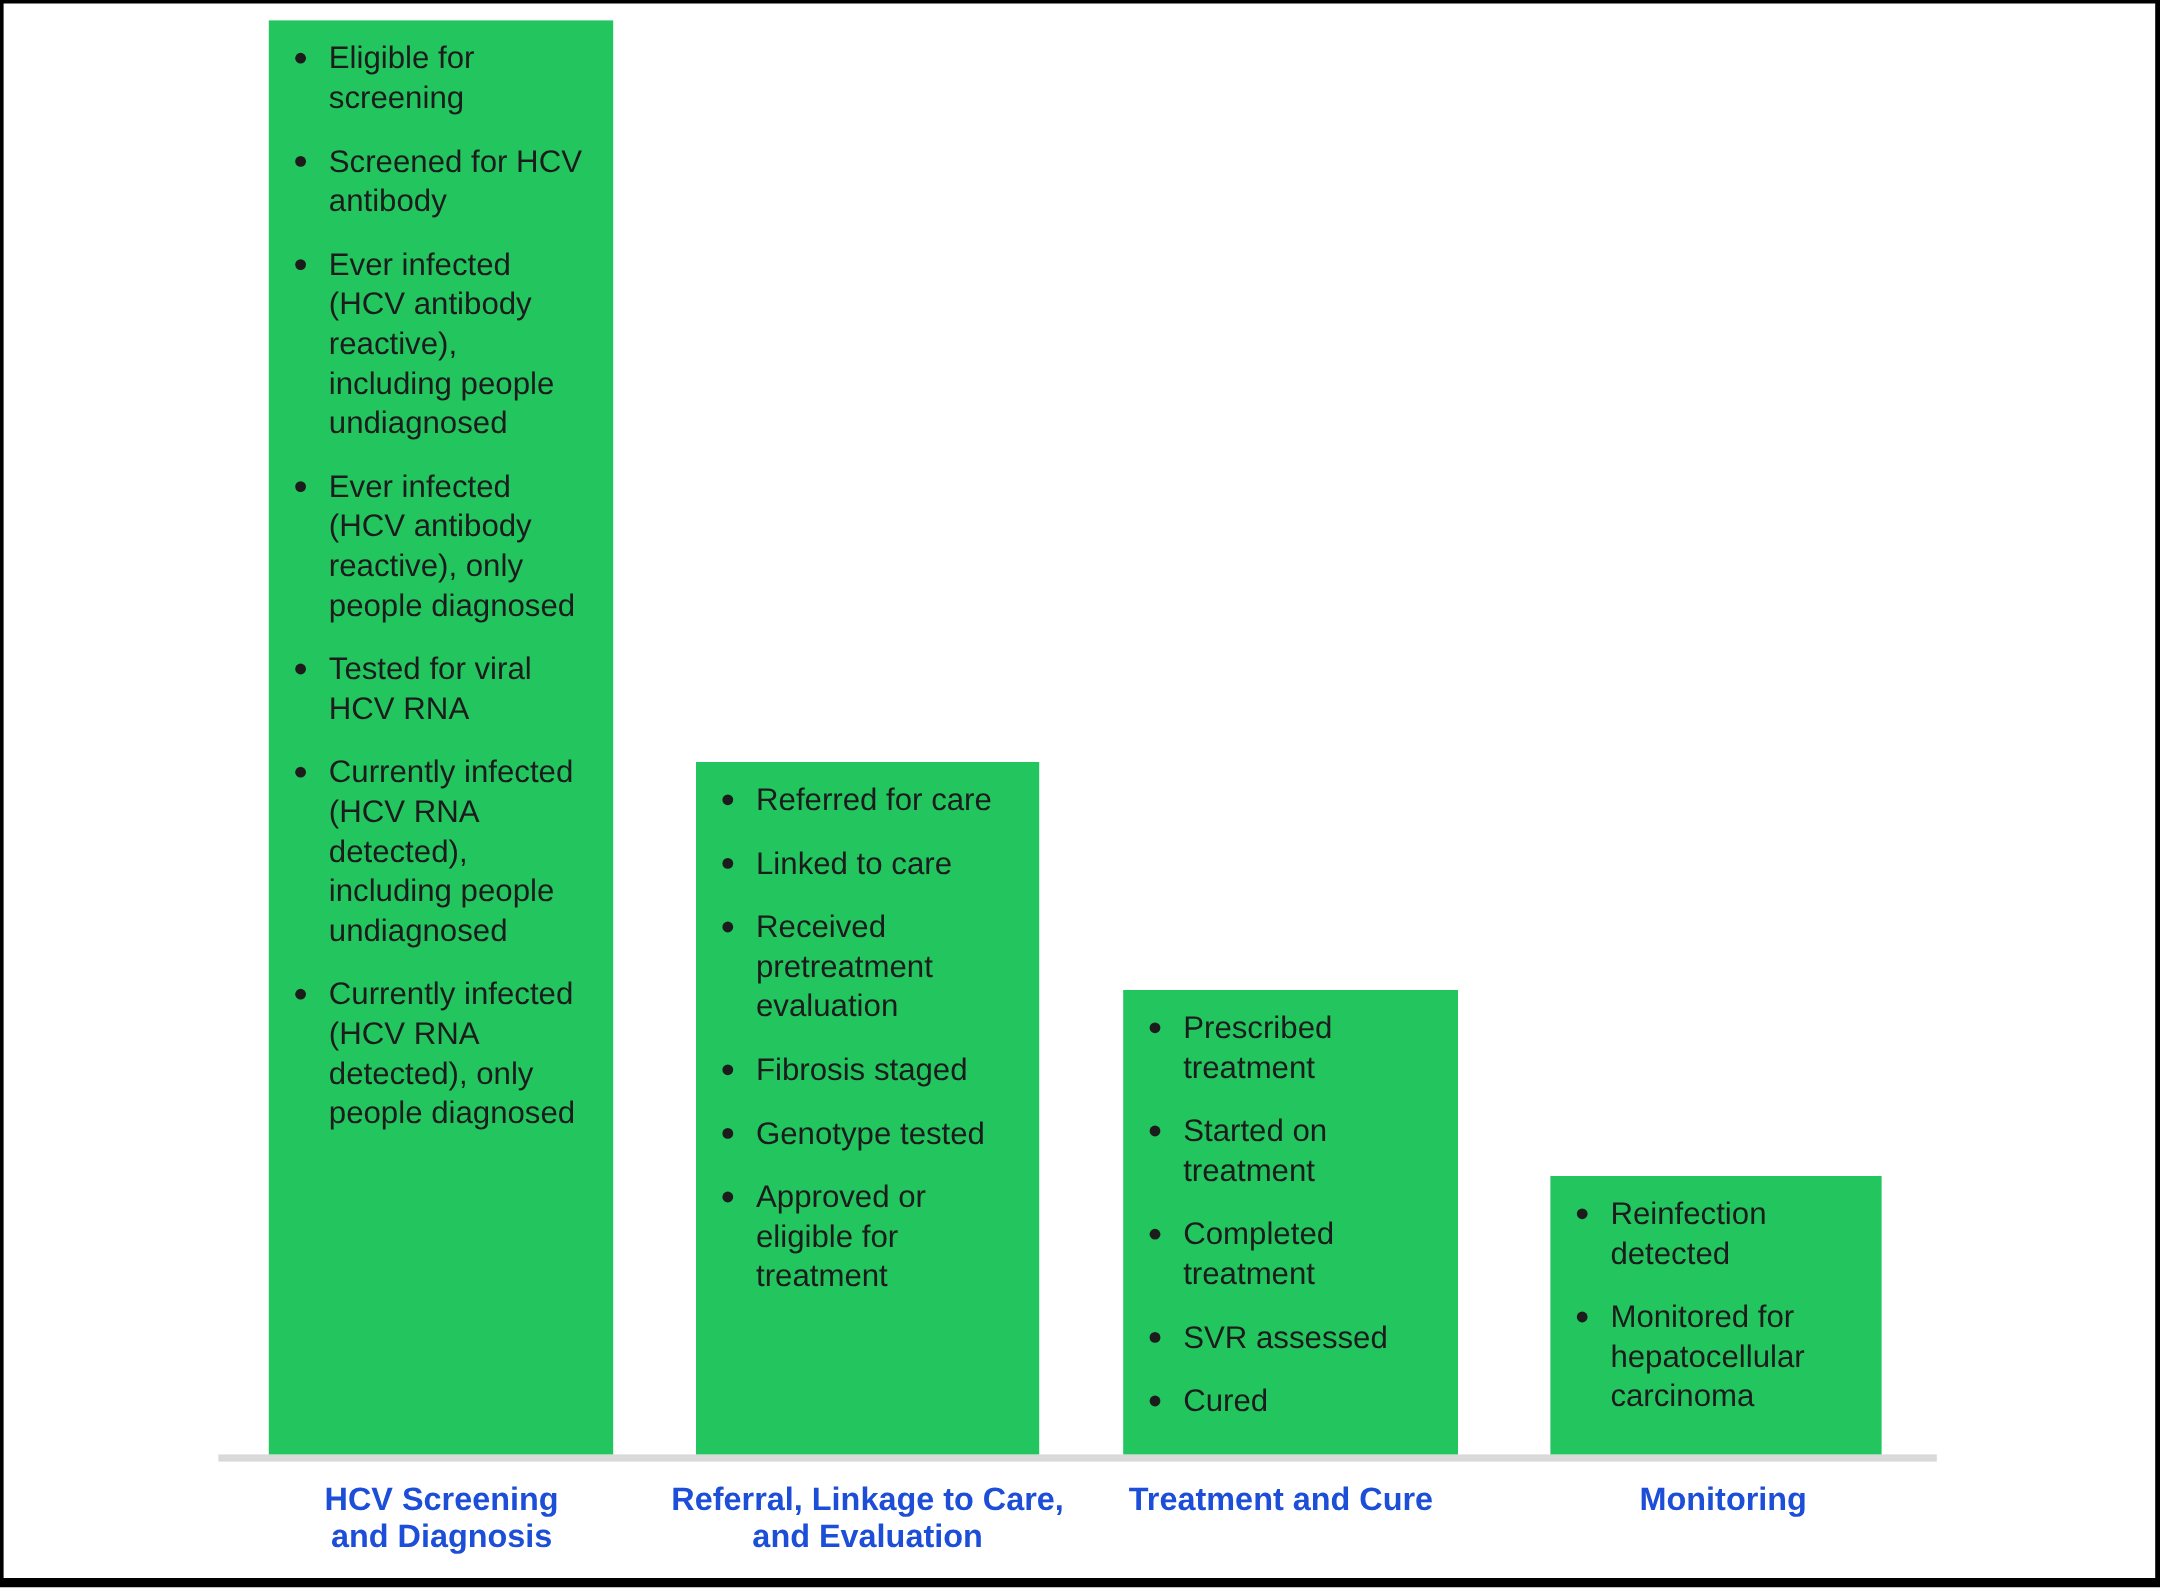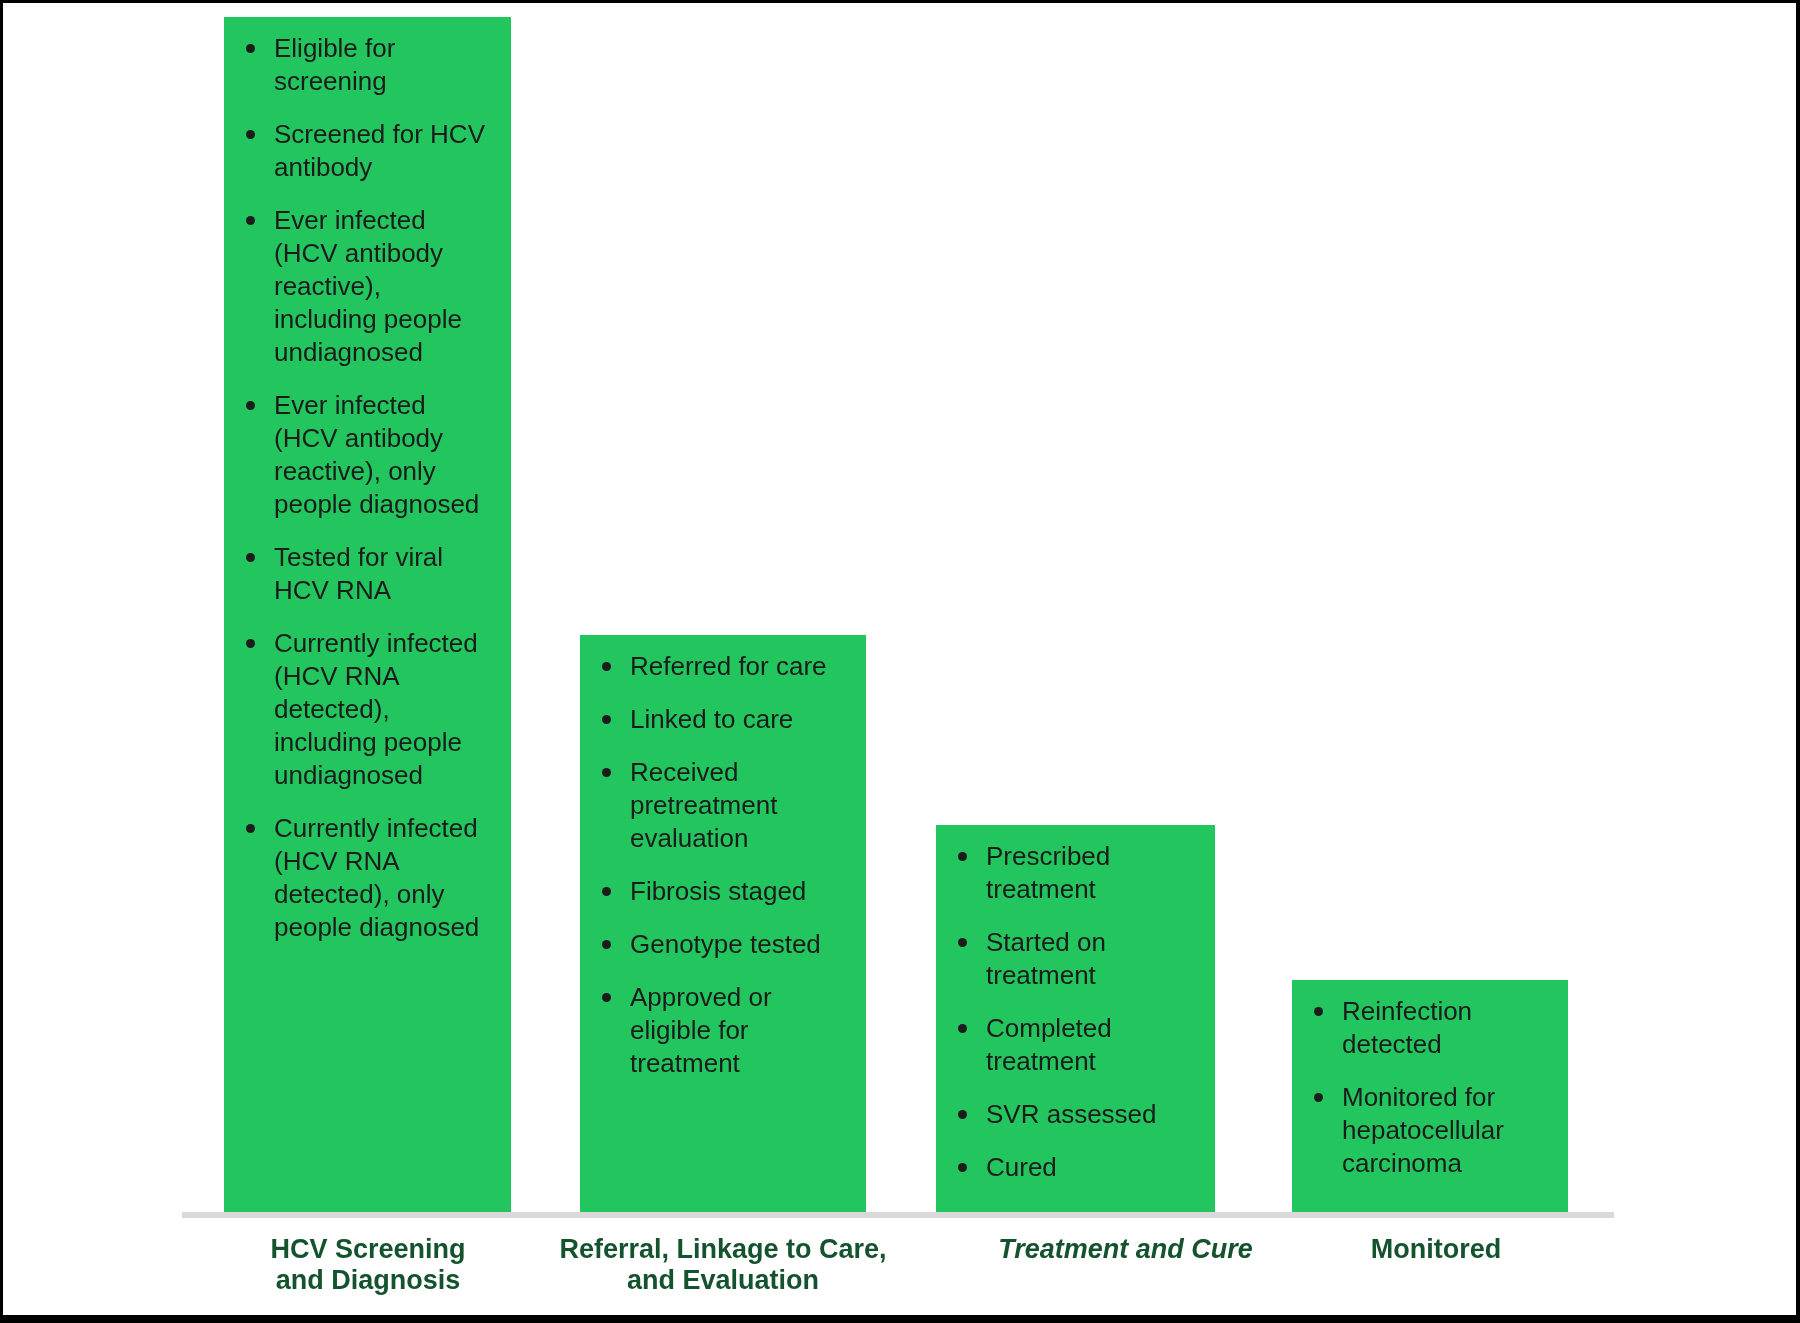--- a/index.html
+++ b/index.html
@@ -66,26 +66,26 @@
   }
 
   
   .stage-label {
     position: absolute;
     top: 1231px;
     text-align: center;
     font-weight: 700;
     font-size: 27px;
     line-height: 31px;
-    color: #14532d;
+    color: #1d4ed8;
     white-space: pre-line;
   }
   .col-0 .stage-label { left: 155px;  width: 420px; }
   .col-1 .stage-label { left: 500px;  width: 440px; }
-  .col-2 .stage-label { left: 919px;  width: 407px; font-style: italic; }
+  .col-2 .stage-label { left: 861px;  width: 407px; }
   .col-3 .stage-label { left: 1229px; width: 408px; }
 </style>
 </head>
 <body>
 
 <div class="canvas">
 
   <div class="baseline"></div>
 
   <section class="column col-0">
@@ -159,16 +159,16 @@
   <section class="column col-3">
     <div class="stage-box">
       <ul class="bullet-list">
           <li>Reinfection
 detected</li>
           <li>Monitored for
 hepatocellular
 carcinoma</li>
         </ul>
     </div>
-    <div class="stage-label">Monitored</div>
+    <div class="stage-label">Monitoring</div>
   </section>
 
 </div>
 
 </body></html>

